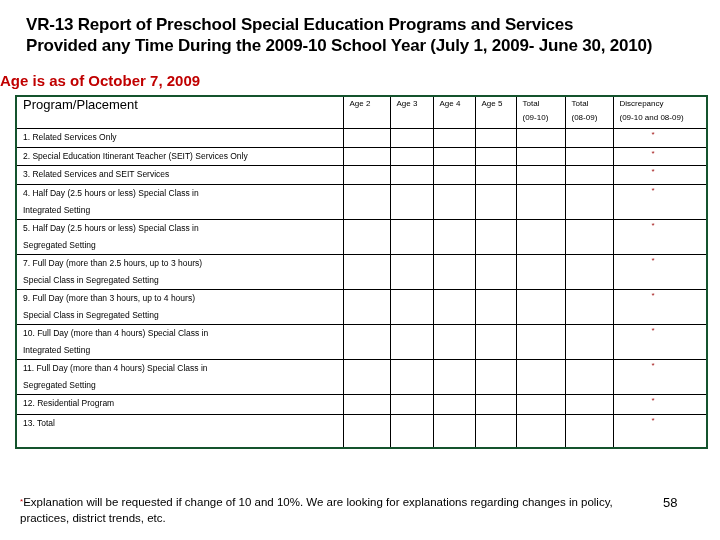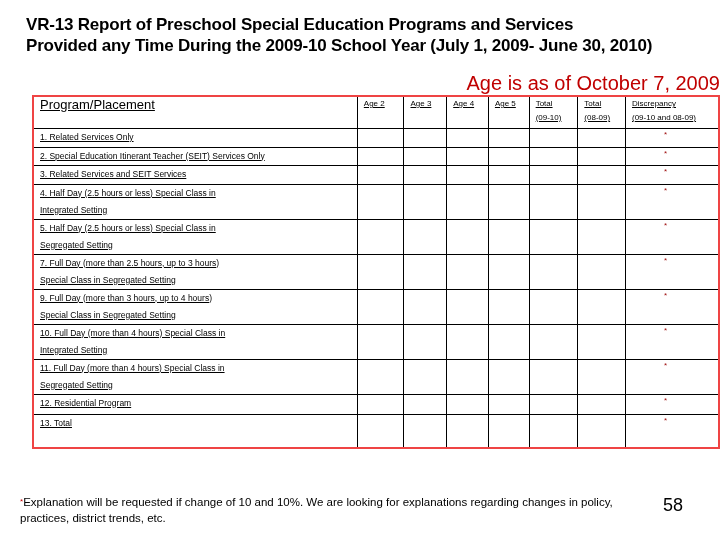--- a/index.html
+++ b/index.html
@@ -1,28 +1,28 @@
 <!DOCTYPE html>
 <html><head>
 <meta charset="utf-8">
 <style>
   html, body { margin:0; padding:0; background:#ffffff; }
   body { width:720px; height:540px; position:relative; overflow:hidden; font-family:"Liberation Sans", sans-serif; color:#000; }
   .title { position:absolute; left:26px; top:14px; font-size:17px; font-weight:bold; line-height:21px; letter-spacing:-0.2px; }
-  .subtitle { position:absolute; left:0; width:720px; top:72px; text-align:right; font-size:20px; font-weight:normal; color:#c00000; }
-  table.vr { position:absolute; left:32px; top:95px; border-collapse:collapse; border:2px solid #ef4444; table-layout:fixed;text-decoration:underline; }
+  .subtitle { position:absolute; left:0; width:720px; top:72px; text-align:left; font-size:15px; font-weight:bold; color:#c00000; }
+  table.vr { position:absolute; left:15px; top:95px; border-collapse:collapse; border:2px solid #14532d; table-layout:fixed; }
   table.vr td, table.vr th { border:1px solid #000; padding:0 0 0 6px; vertical-align:top; font-weight:normal; text-align:left; }
   th.prog { font-size:13px; font-weight:bold; vertical-align:middle; }
   th.col { font-size:8px; padding-top:5px; line-height:14px; }
   td.label { font-size:8.5px; line-height:17px; padding-top:0; }
   td.disc { text-align:center; padding:0; position:relative; }
   .mark { color:#a01010; font-size:8px; position:absolute; top:1px; left:38px; }
   .footnote { position:absolute; left:20px; top:494px; width:630px; font-size:11.5px; line-height:16px; }
   .footnote .star { color:#c00000; font-size:8px; vertical-align:top; }
-  .pagenum { position:absolute; left:663px; top:495px; font-size:18px; }
+  .pagenum { position:absolute; left:663px; top:495px; font-size:13px; }
 </style>
 </head>
 <body>
 
 <div class="title">
   <div>VR-13 Report of Preschool Special Education Programs and Services</div>
   <div>Provided any Time During the 2009-10 School Year (July 1, 2009- June 30, 2010)</div>
 </div>
 <div class="subtitle">Age is as of October 7, 2009</div>
 

